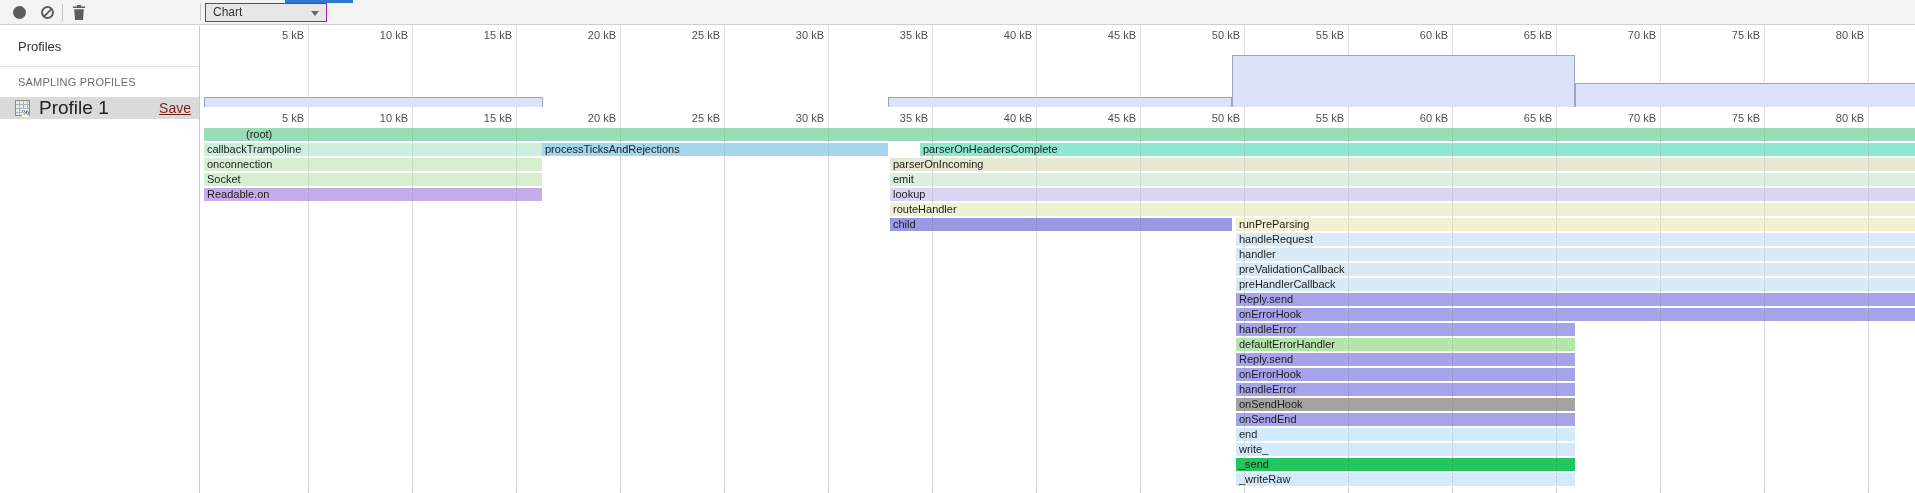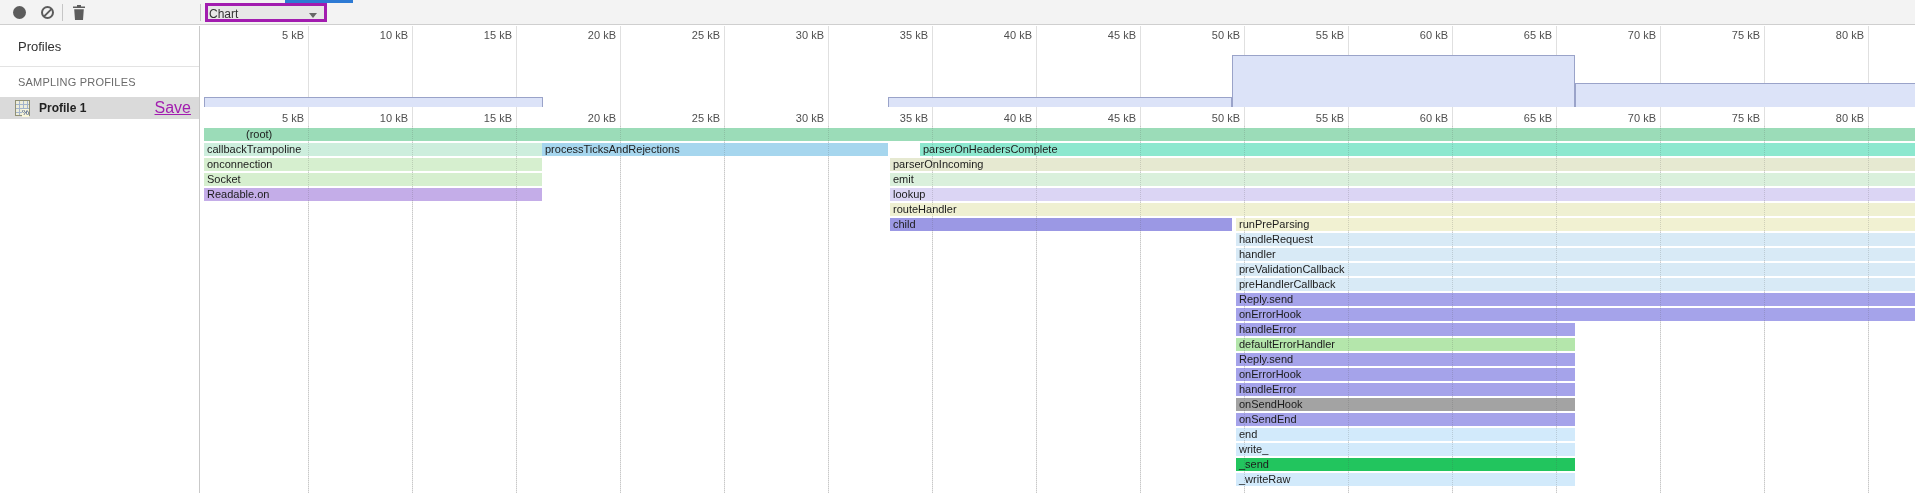--- a/index.html
+++ b/index.html
@@ -14,43 +14,43 @@
   .record-icon { position:absolute; left:13px; top:6px; width:13px; height:13px;
                  border-radius:50%; background:#5c5c5c; cursor:pointer; }
   .ban-icon { position:absolute; left:41px; top:6px; width:13px; height:13px;
               border:2px solid #5c5c5c; border-radius:50%; cursor:pointer; }
   .ban-icon::before { content:""; position:absolute; left:-1px; top:3.5px; width:11px; height:2px;
                       background:#5c5c5c; transform:rotate(-45deg); }
   .tb-sep { position:absolute; top:4px; width:1px; height:17px; background:#c6c6c6; }
   .trash-icon { position:absolute; left:71px; top:4px; width:16px; height:17px; cursor:pointer; }
   .trash-icon svg { width:16px; height:17px; fill:#5c5c5c; }
   .chart-select { position:absolute; left:205px; top:3px; width:122px; height:19px;
-                  background:#e7e7e7; border:3px solid #a21caf; cursor:pointer;
-                  font-size:12px; color:#333; line-height:17px; padding-left:1px; }
+                  background:#e7e7e7; border:1px solid #a21caf; cursor:pointer;
+                  font-size:12px; color:#333; line-height:17px; padding-left:7px; }
   .caret-icon { position:absolute; right:7px; top:7px; width:0; height:0;
                 border-left:4px solid transparent; border-right:4px solid transparent;
                 border-top:5px solid #666; }
 
   
   .sidebar { position:absolute; left:0; top:26px; width:200px; height:467px;
              background:#fff; border-right:1px solid #c9c9c9; }
   .profiles-title { padding:13px 0 0 18px; font-size:13px; color:#303030; }
   .sidebar-divider { margin-top:12px; height:1px; background:#e3e3e3; }
   .section-label { padding:9px 0 0 18px; font-size:11px; color:#6b6b6b; letter-spacing:.2px; }
   .profile-row { margin-top:9px; height:22px; background:#dadada; display:flex;
                  align-items:center; padding:0 8px 0 15px; cursor:pointer; }
   .profile-icon { width:15px; height:16px; background:#faf7da; border:1px solid #8f8f74;
                   position:relative; flex:0 0 auto;
                   background-image:linear-gradient(#b9c4d833 0 0),
                     repeating-linear-gradient(to bottom, transparent 0 3px, #9db0c9 3px 4px),
                     repeating-linear-gradient(to right, transparent 0 3px, #9db0c9 3px 4px); }
   .profile-icon .pct { position:absolute; right:0; bottom:-2px; font-size:8px; color:#27407a;
                        background:#faf7da; line-height:8px; }
-  .profile-name { margin-left:9px; font-size:12px; color:#222;font-weight:bold; }
-  .save-link { margin-left:auto; font-size:16px; color:#a21caf; text-decoration:underline; cursor:pointer; }
+  .profile-name { margin-left:9px; font-size:19px; color:#222; }
+  .save-link { margin-left:auto; font-size:14px; color:#7f1d1d; text-decoration:underline; cursor:pointer; }
 
   
   .ruler { position:absolute; left:200px; width:1715px; background:#fff; overflow:hidden; }
   #ruler-top { top:26px; height:17px; }
   #ruler-bottom { top:108px; height:18px; }
   .tick-line { position:absolute; top:0; bottom:0; width:1px; background:#e0e0e0; }
   .tick-label { position:absolute; top:3px; font-size:11px; color:#4f4f4f;
                 transform:translateX(-100%); white-space:nowrap; }
   #ruler-bottom .tick-label { top:4px; }
 

